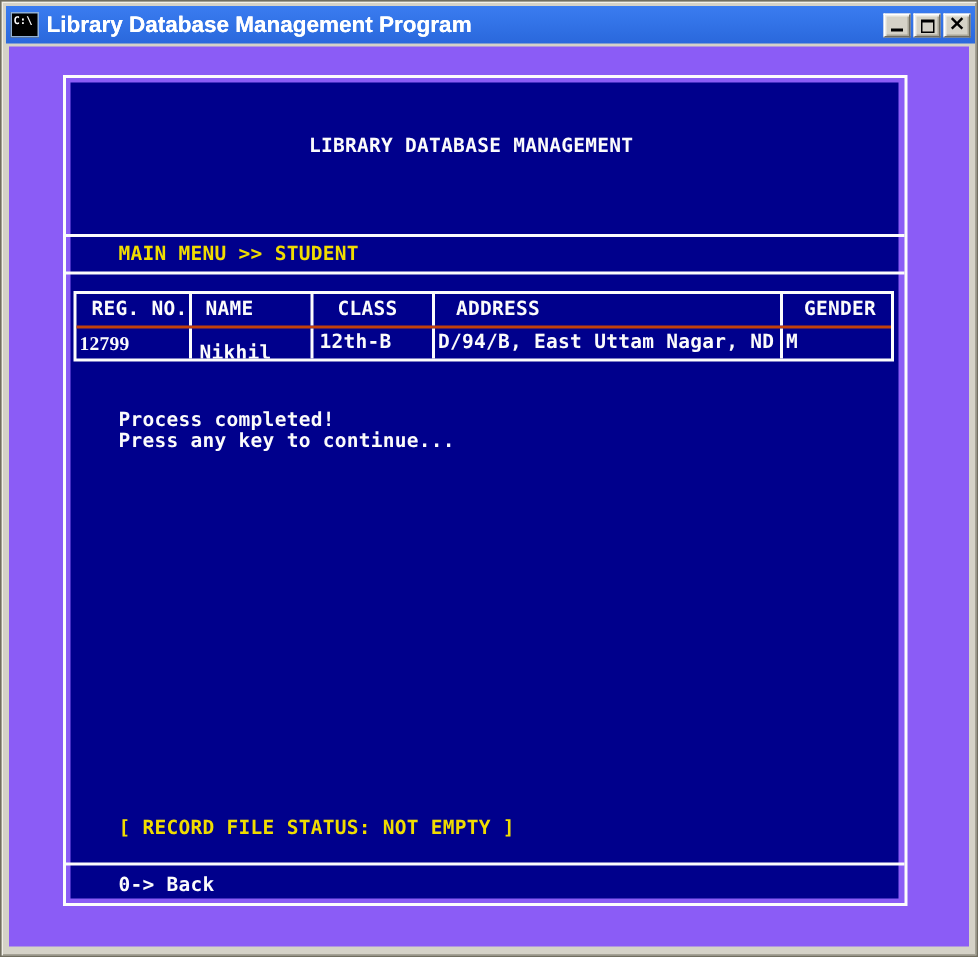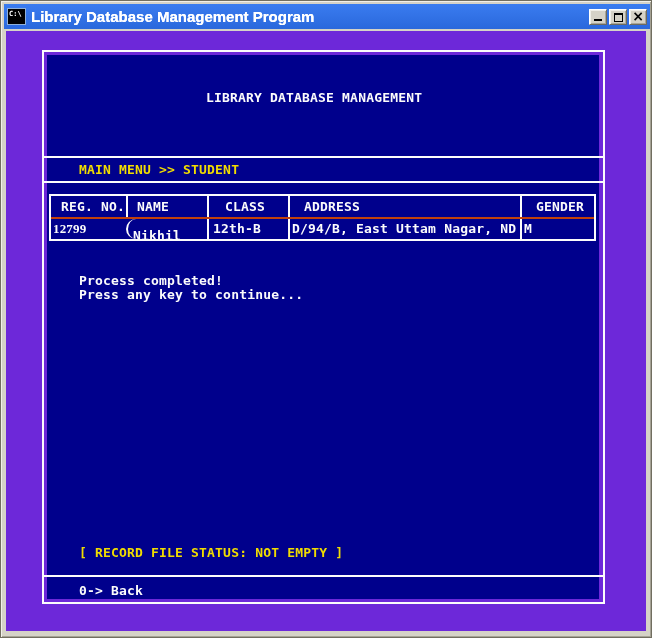--- a/index.html
+++ b/index.html
@@ -31,21 +31,21 @@
     width:18px;height:16px;background:#D5D2C7;padding:0;margin:0;
     border:1px solid;border-color:#ffffff #6e6b60 #6e6b60 #ffffff;
     box-shadow:inset 1px 1px 0 #efeee8, inset -1px -1px 0 #a9a698;
     display:flex;justify-content:center;align-items:flex-end;box-sizing:border-box;
   }
   .glyph-min{width:8px;height:2px;background:#000;margin-bottom:3px;}
   .glyph-max{width:9px;height:9px;box-sizing:border-box;border:1px solid #000;border-top:2px solid #000;margin-bottom:2px;}
   .ctl-close{align-items:center;}
   .glyph-close{font:bold 14px/14px "DejaVu Sans",sans-serif;color:#000;margin-top:-1px;}
   .client{
-    position:absolute;left:5px;top:30px;width:640px;height:600px;background:#6d28d9;overflow:hidden;
+    position:absolute;left:5px;top:30px;width:640px;height:600px;background:#8b5cf6;overflow:hidden;
     font:bold 13px/14px "DejaVu Sans Mono","Liberation Mono",monospace;
     letter-spacing:0.18px;color:#FBFBFB;
   }
   .panel-outline{position:absolute;left:36px;top:19px;width:563px;height:554px;border:2px solid #FCFCFC;box-sizing:border-box;}
   .panel-fill{position:absolute;left:41px;top:24px;width:552px;height:544px;background:#00008C;}
   .hline{position:absolute;left:38px;width:559px;height:2px;background:#FCFCFC;}
   .hline-1{top:125px;}
   .hline-2{top:150px;}
   .hline-3{top:544px;}
   .crow{position:absolute;white-space:pre;}
@@ -65,21 +65,21 @@
   .c2{width:81px;}
   .c3{width:81px;}
   .c4{width:232px;}
   .c5{flex:1;}
   .trow-header .c1{padding:4px 0 0 10px;}
   .trow-header .c2{padding:4px 4px 0 9px;}
   .trow-header .c3{padding:4px 0 0 16px;}
   .trow-header .c4{padding:4px 4px 0 14px;}
   .trow-header .c5{padding:4px 0 0 14px;}
   .trow-data .c1{padding:3px 0 8px 2px;font-family:Liberation Serif, serif;}
-  .trow-data .c2{padding:10px 0 0 5px;border-radius:10px;}
+  .trow-data .c2{padding:10px 0 0 5px;}
   .trow-data .c3{padding:3px 0 0 4px;}
   .trow-data .c4{padding:3px 0 10px 2px;}
   .trow-data .c5{padding:3px 0 0 2px;}
 </style>
 </head>
 <body>
 
 <div class="window">
 
   <div class="titlebar">

